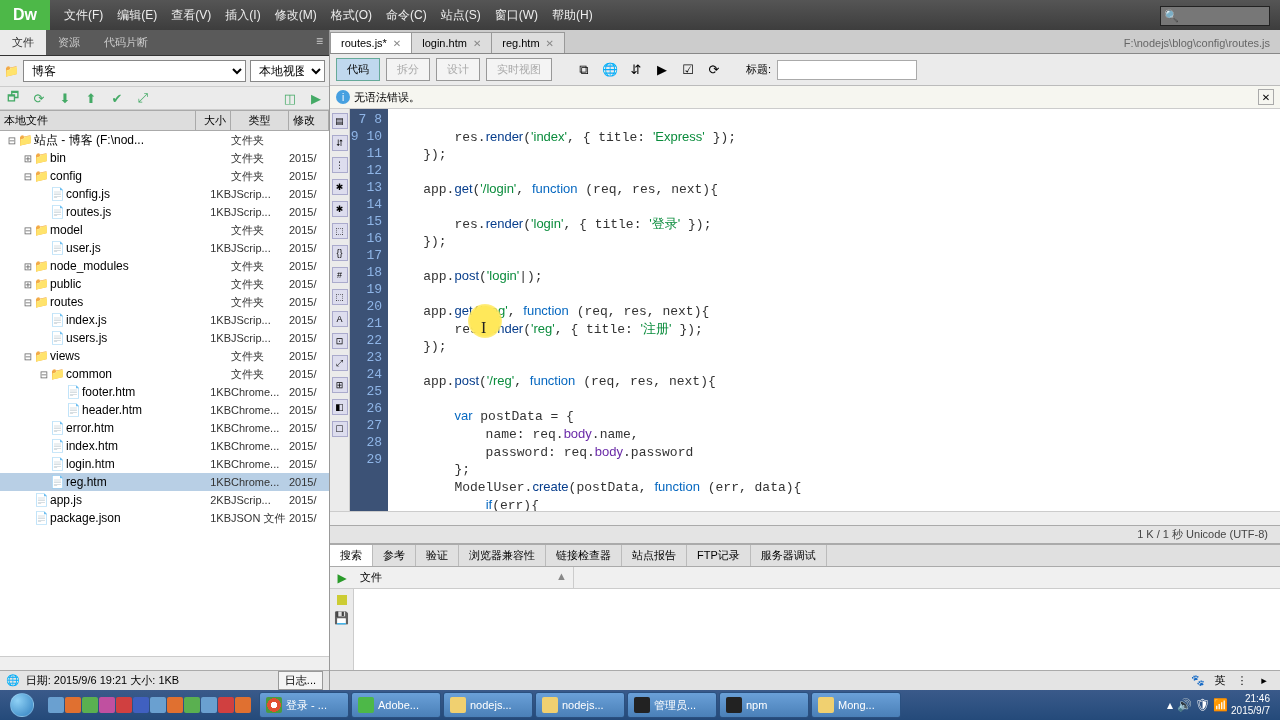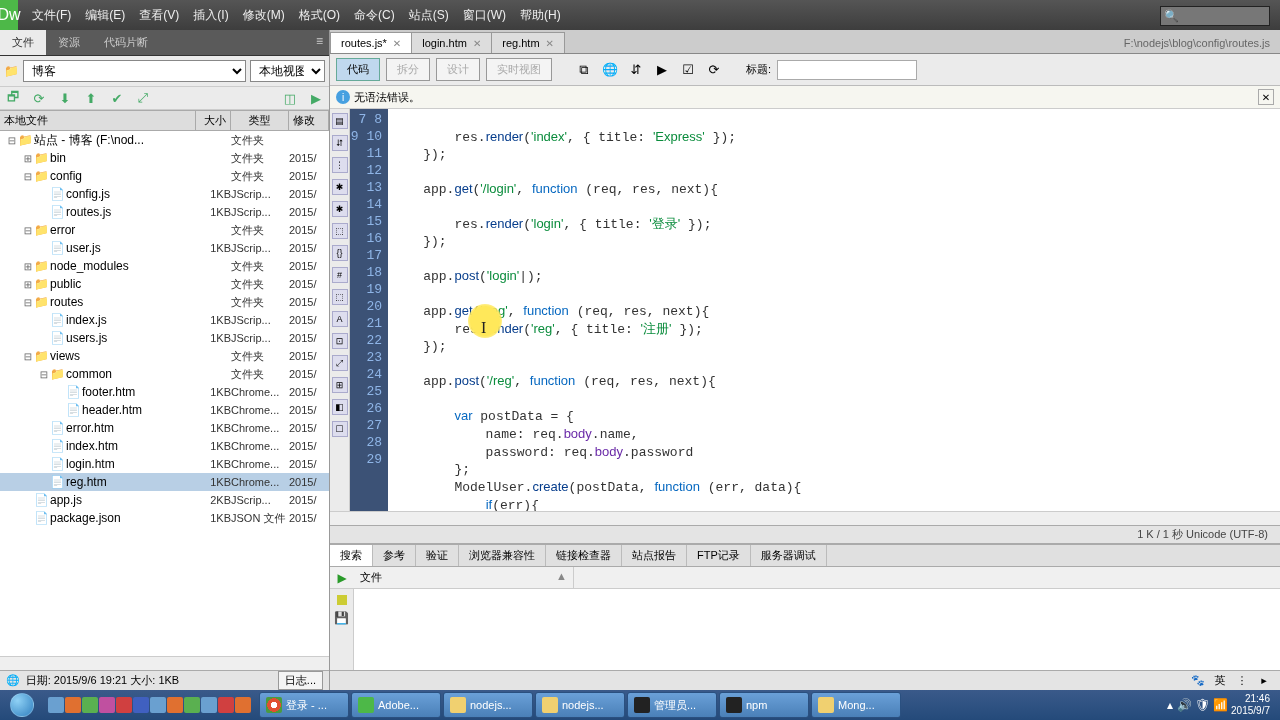--- a/index.html
+++ b/index.html
@@ -1,19 +1,19 @@
 <!DOCTYPE html>
 <html><head>
 <meta charset="utf-8">
 <style>
 * { margin: 0; padding: 0; box-sizing: border-box; font-family: "Microsoft YaHei", SimSun, Arial, sans-serif; }
 body { width: 1280px; height: 720px; overflow: hidden; background: #cccccc; font-size: 12px; }
 
 .titlebar { height: 30px; background: linear-gradient(#555, #3d3d3d); display: flex; align-items: center; color: #ddd; }
-.logo { width: 18px; height: 30px; background: #4db848; color: #fff; font-weight: normal; font-size: 16px; display: flex; align-items: center; justify-content: center; }
+.logo { width: 50px; height: 30px; background: #4db848; color: #fff; font-weight: bold; font-size: 16px; display: flex; align-items: center; justify-content: center; }
 .menu { display: flex; gap: 2px; margin-left: 8px; }
 .menu span { padding: 4px 6px; color: #eee; cursor: pointer; }
 .titlebar-right { margin-left: auto; display: flex; align-items: center; gap: 8px; padding-right: 4px; flex-direction: column; }
 .layoutsel { background: #555; border: 1px solid #222; color: #ddd; padding: 2px 12px; font-size: 11px; }
 .searchbox-top { background: #777; border: 1px solid #222; width: 110px; height: 20px; padding: 0 4px; color: #222; display: flex; align-items: center; }
 .winbtns { display: flex; gap: 1px; }
 .winbtn { width: 30px; height: 20px; background: #d6d6d6; border: 1px solid #888; display: flex; align-items: center; justify-content: center; font-size: 13px; color: #333; cursor: pointer; }
 
 .main { display: flex; height: calc(100% - 30px - 30px); }
 .sidebar { width: 330px; background: #ebebeb; display: flex; flex-direction: column; border-right: 1px solid #999; }
@@ -227,21 +227,21 @@
           <span class="tree-icon file">📄</span>
           <span class="tree-name">routes.js</span>
           <span class="tree-size">1KB</span>
           <span class="tree-type">JScrip...</span>
           <span class="tree-mod">2015/</span>
         </div>
         <div class="tree-row">
           <span class="tree-indent" style="width: 22px;"></span>
           <span class="tree-toggle">⊟</span>
           <span class="tree-icon folder">📁</span>
-          <span class="tree-name">error</span>
+          <span class="tree-name">model</span>
           <span class="tree-size"></span>
           <span class="tree-type">文件夹</span>
           <span class="tree-mod">2015/</span>
         </div>
         <div class="tree-row">
           <span class="tree-indent" style="width: 38px;"></span>
           <span class="tree-toggle"></span>
           <span class="tree-icon file">📄</span>
           <span class="tree-name">user.js</span>
           <span class="tree-size">1KB</span>

